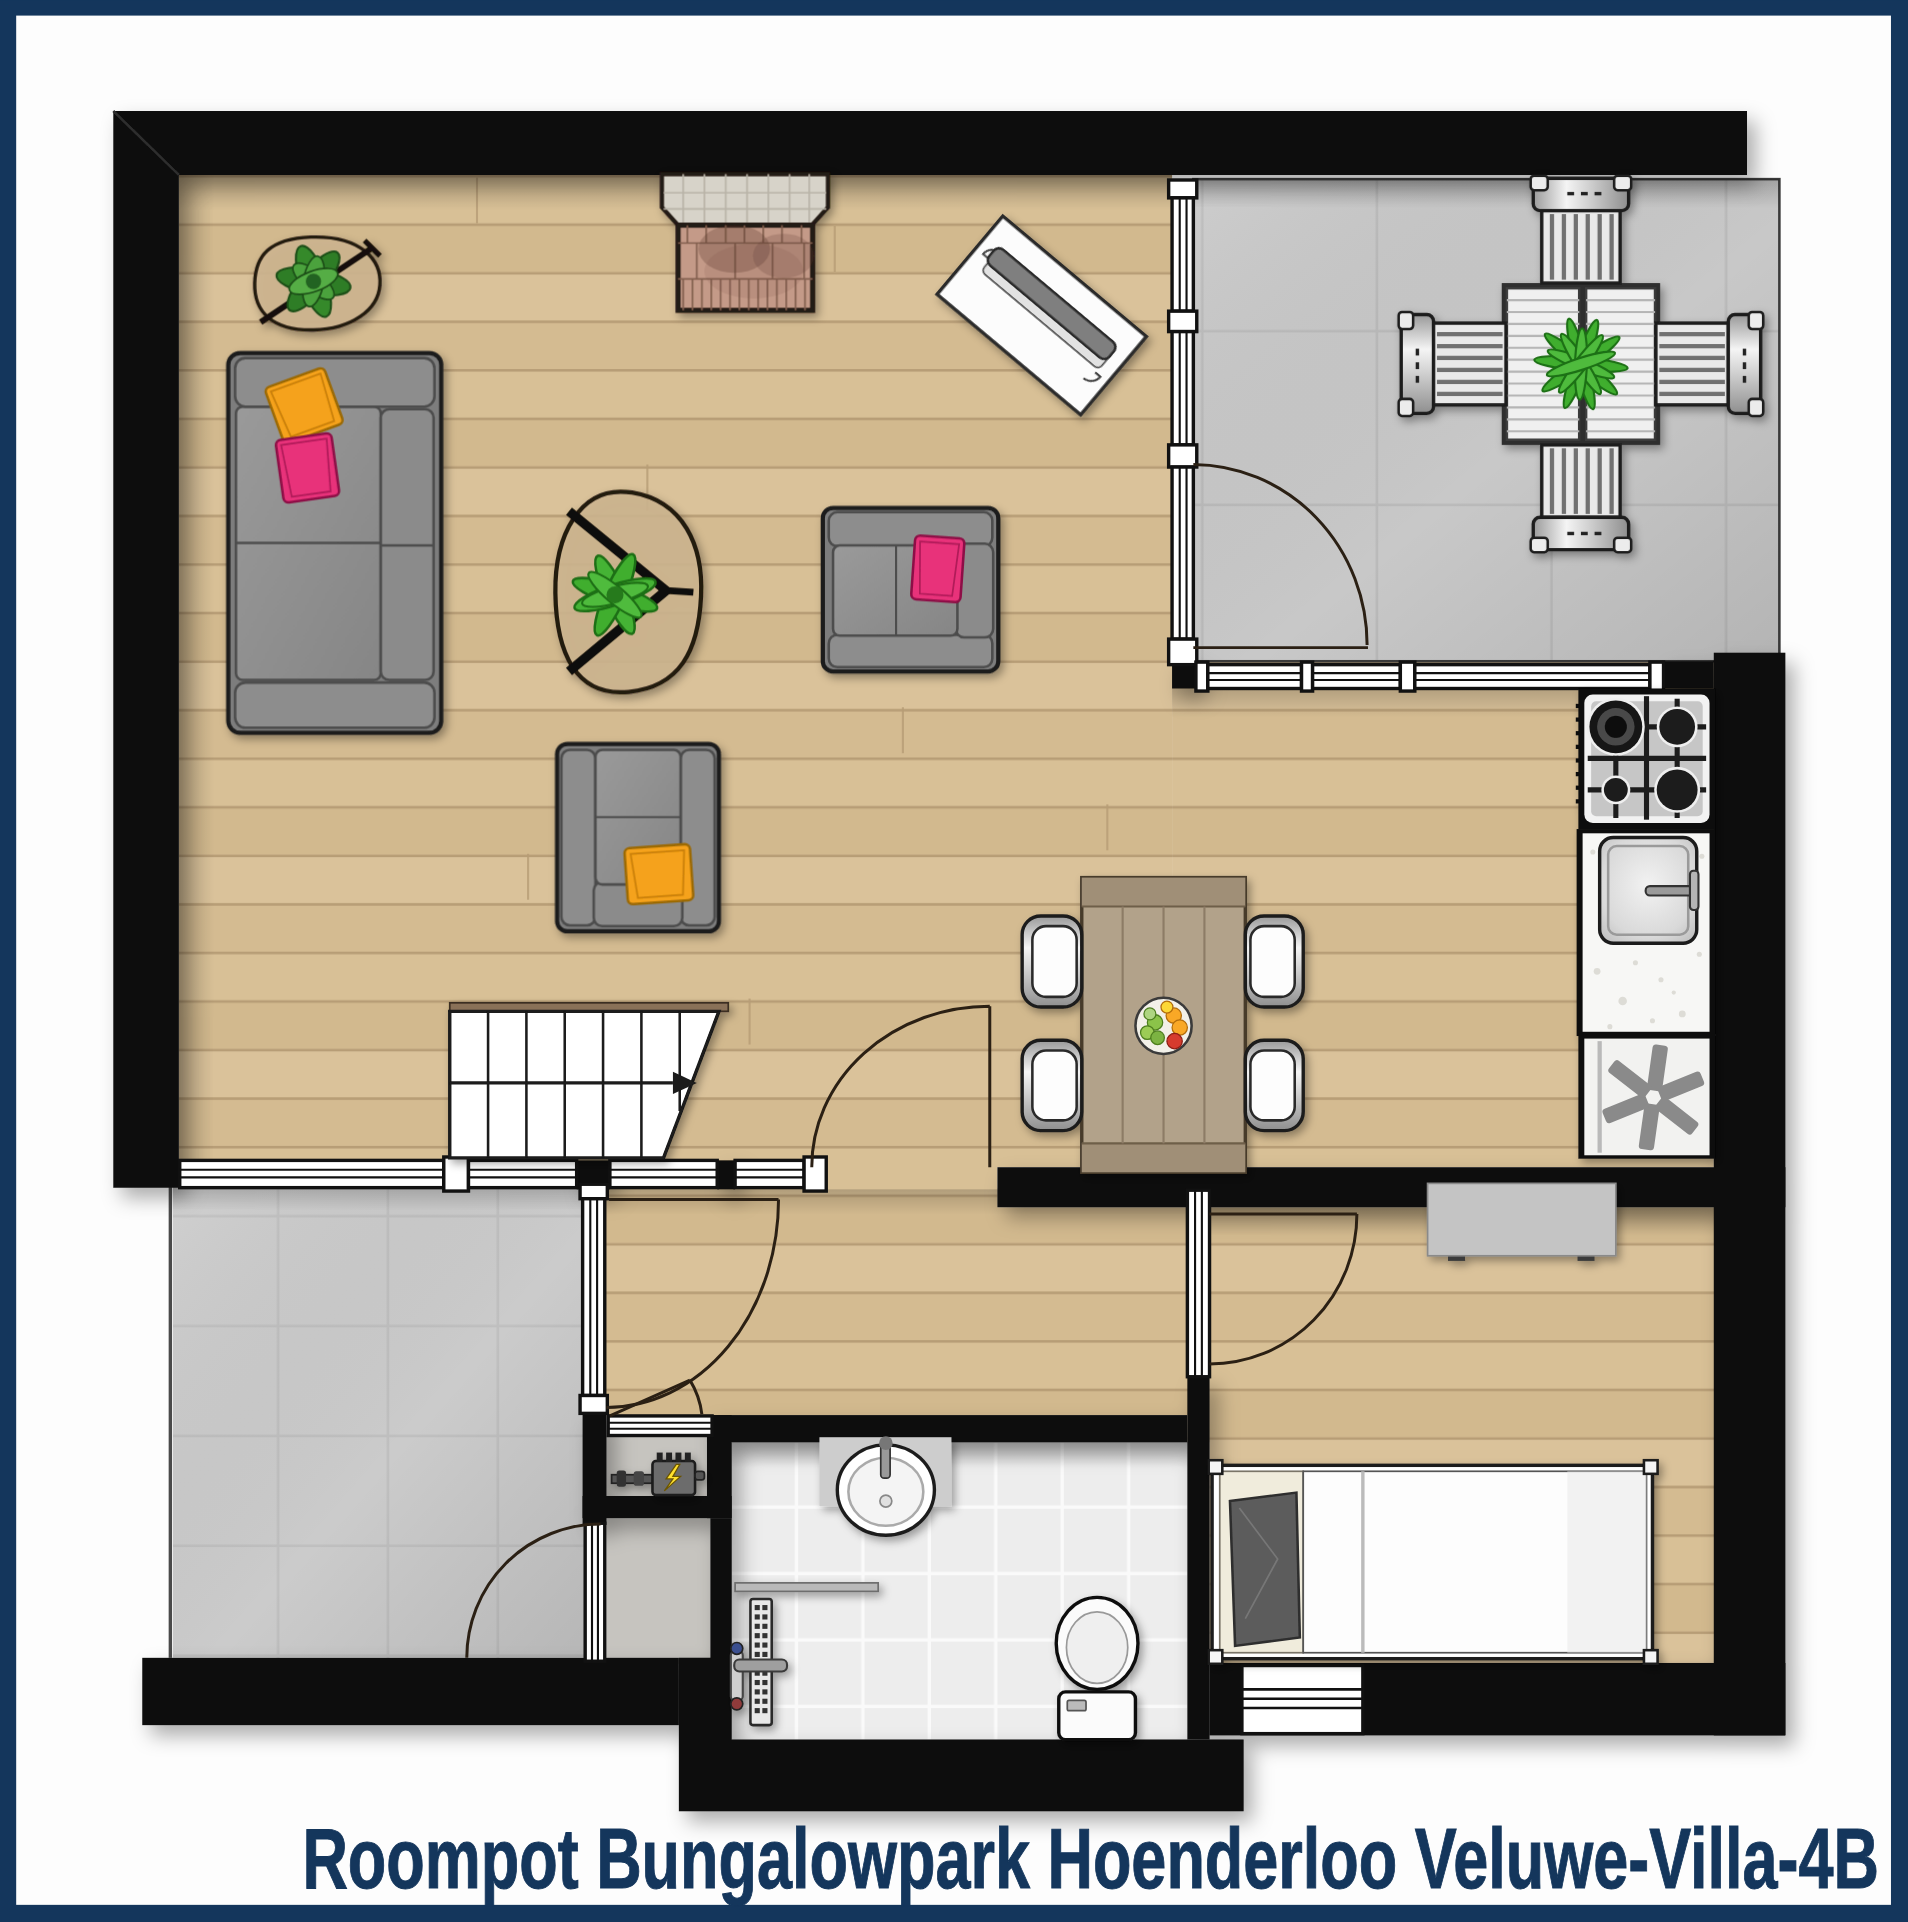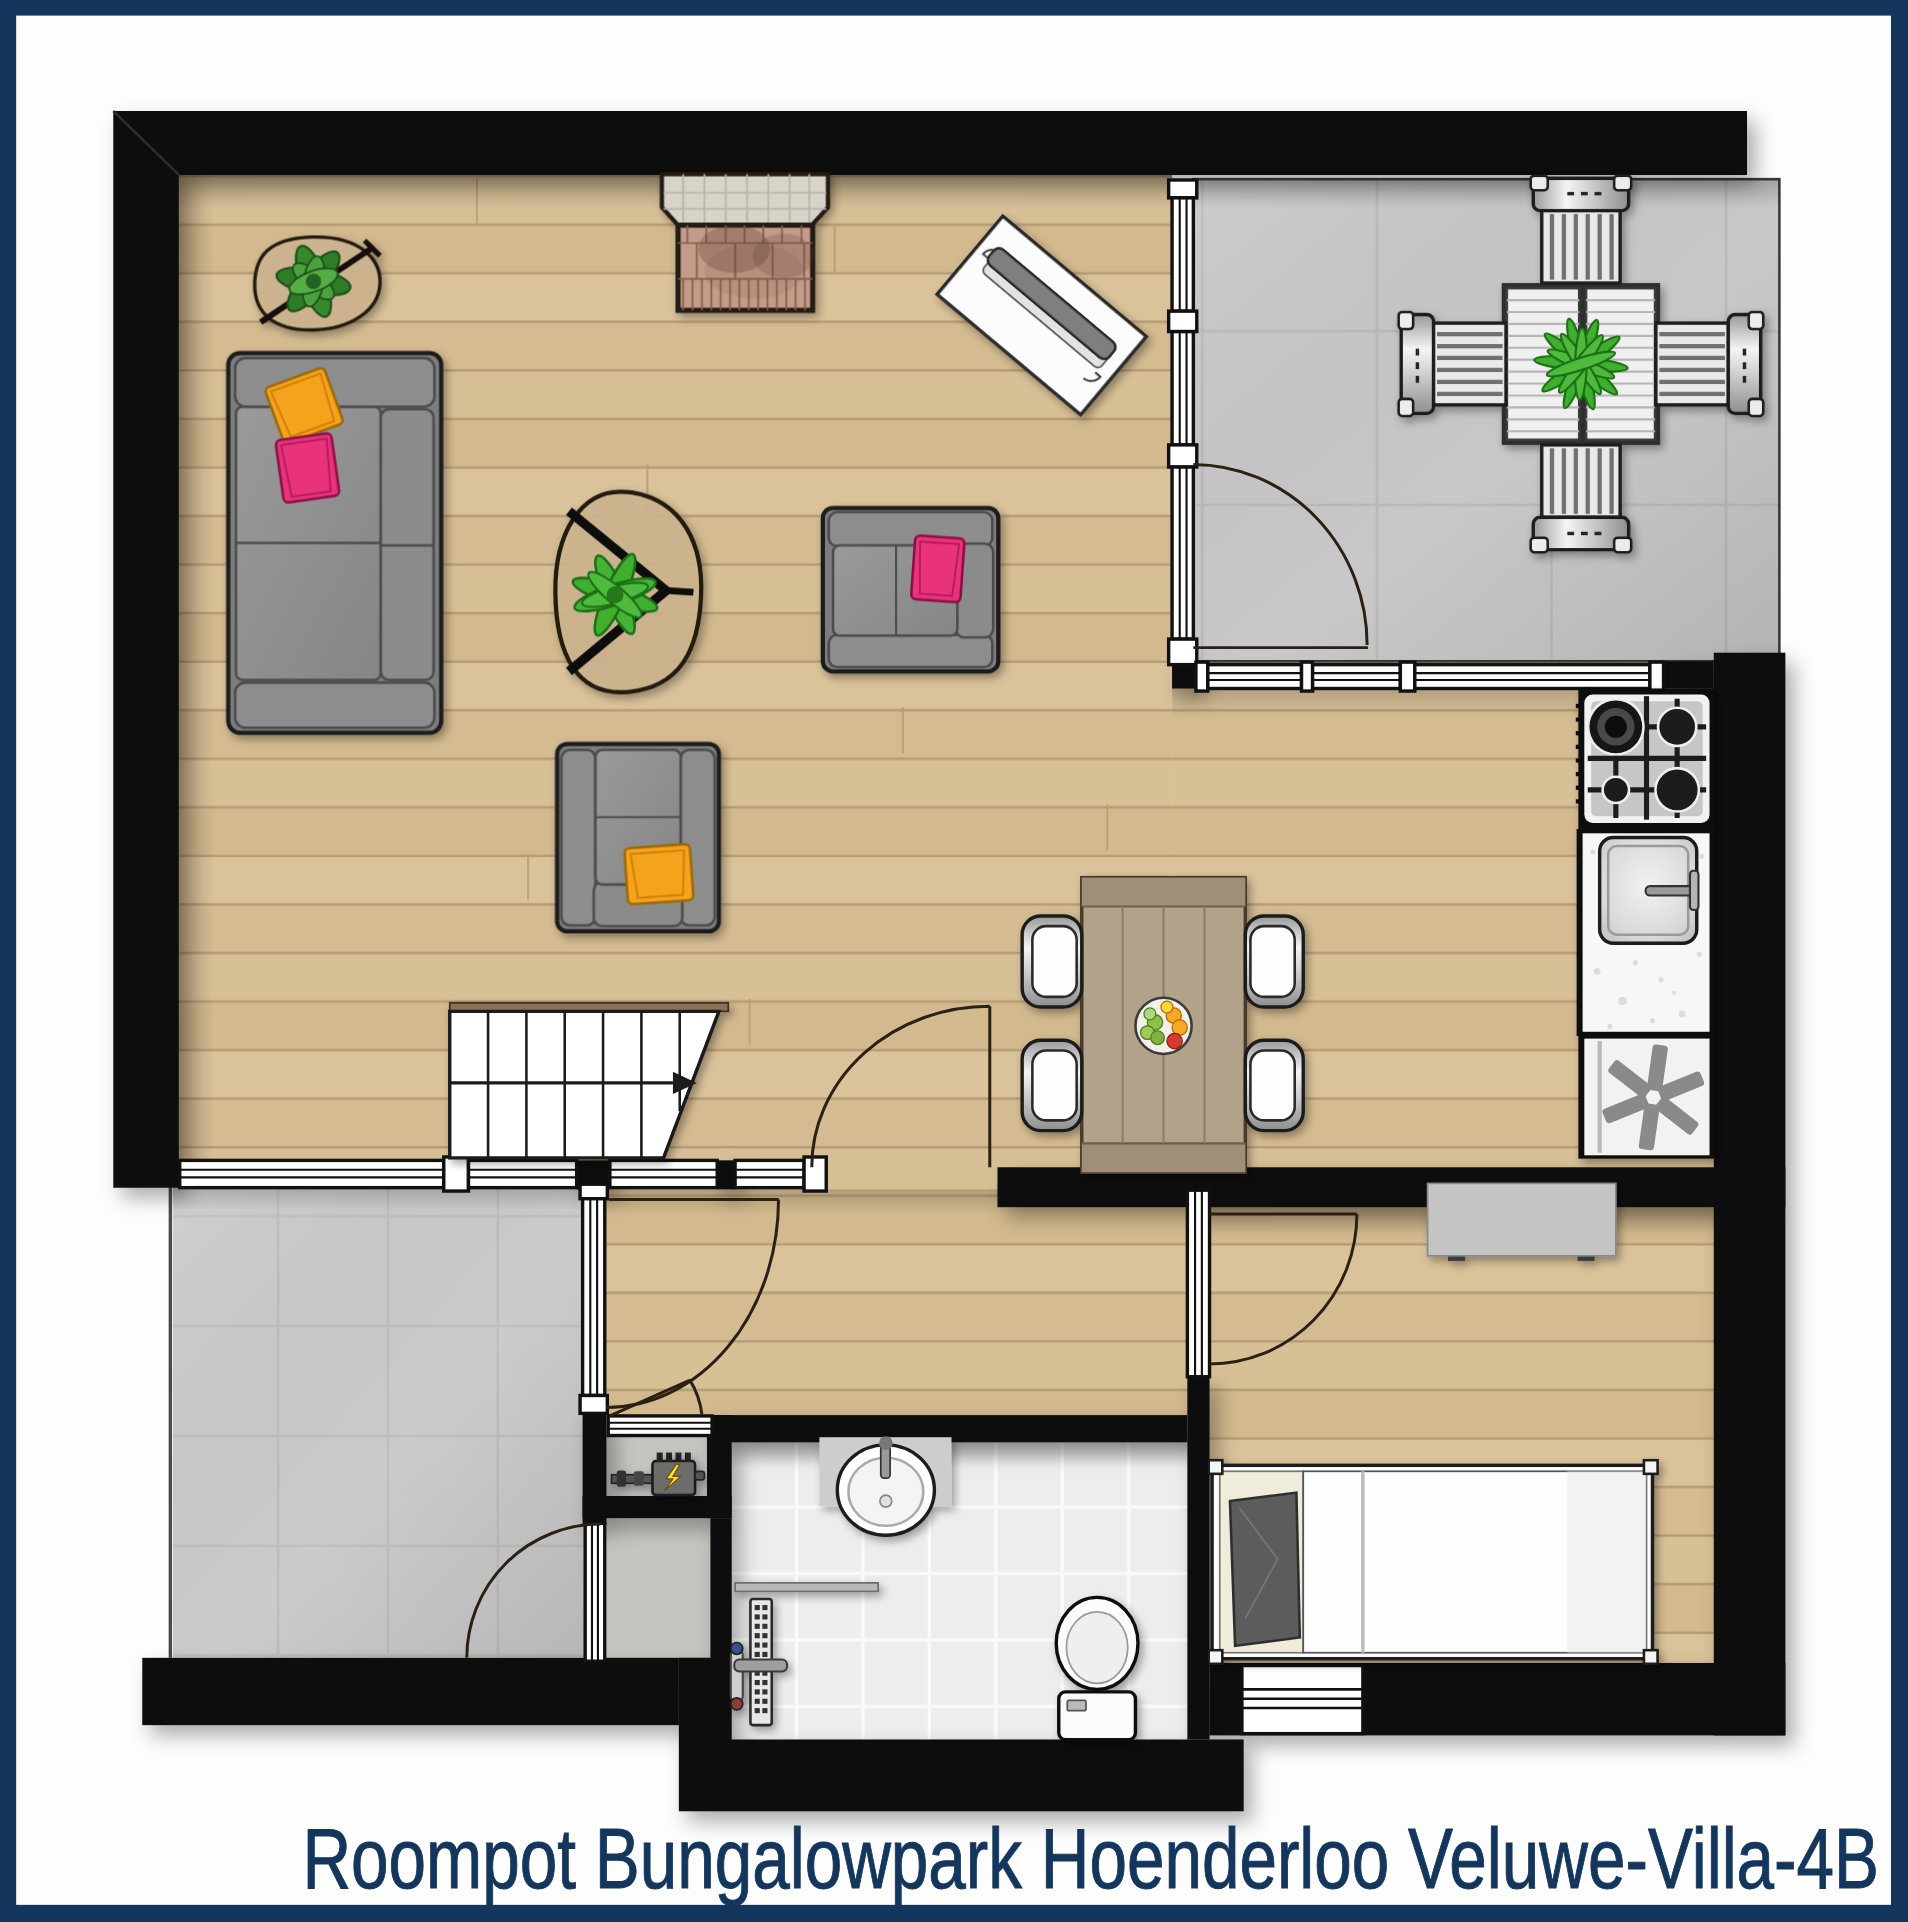--- a/index.html
+++ b/index.html
@@ -1,16 +1,16 @@
 <!DOCTYPE html>
 <html style="font-size:13.6px"><head>
 <meta charset="utf-8">
 <style>
 html,body{margin:0;padding:0;background:#14365c;}
-#page{position:relative;width:1908px;height:1923px;background:#14365c;overflow:hidden;}
+#page{position:relative;width:1908px;height:1923px;background:#14365c;overflow:hidden;font-weight:bold;}
 svg{display:block;}
 </style>
 </head>
 <body>
 <div id="page">
 <svg width="1908" height="1923" viewBox="0 0 2240 2257" xmlns="http://www.w3.org/2000/svg">
 <defs>
 <pattern id="woodP" x="0" y="205" width="400" height="228" patternUnits="userSpaceOnUse">
   <rect width="400" height="228" fill="#d6bd94"></rect>
   <rect y="0" width="400" height="57" fill="#d8c096"></rect>

